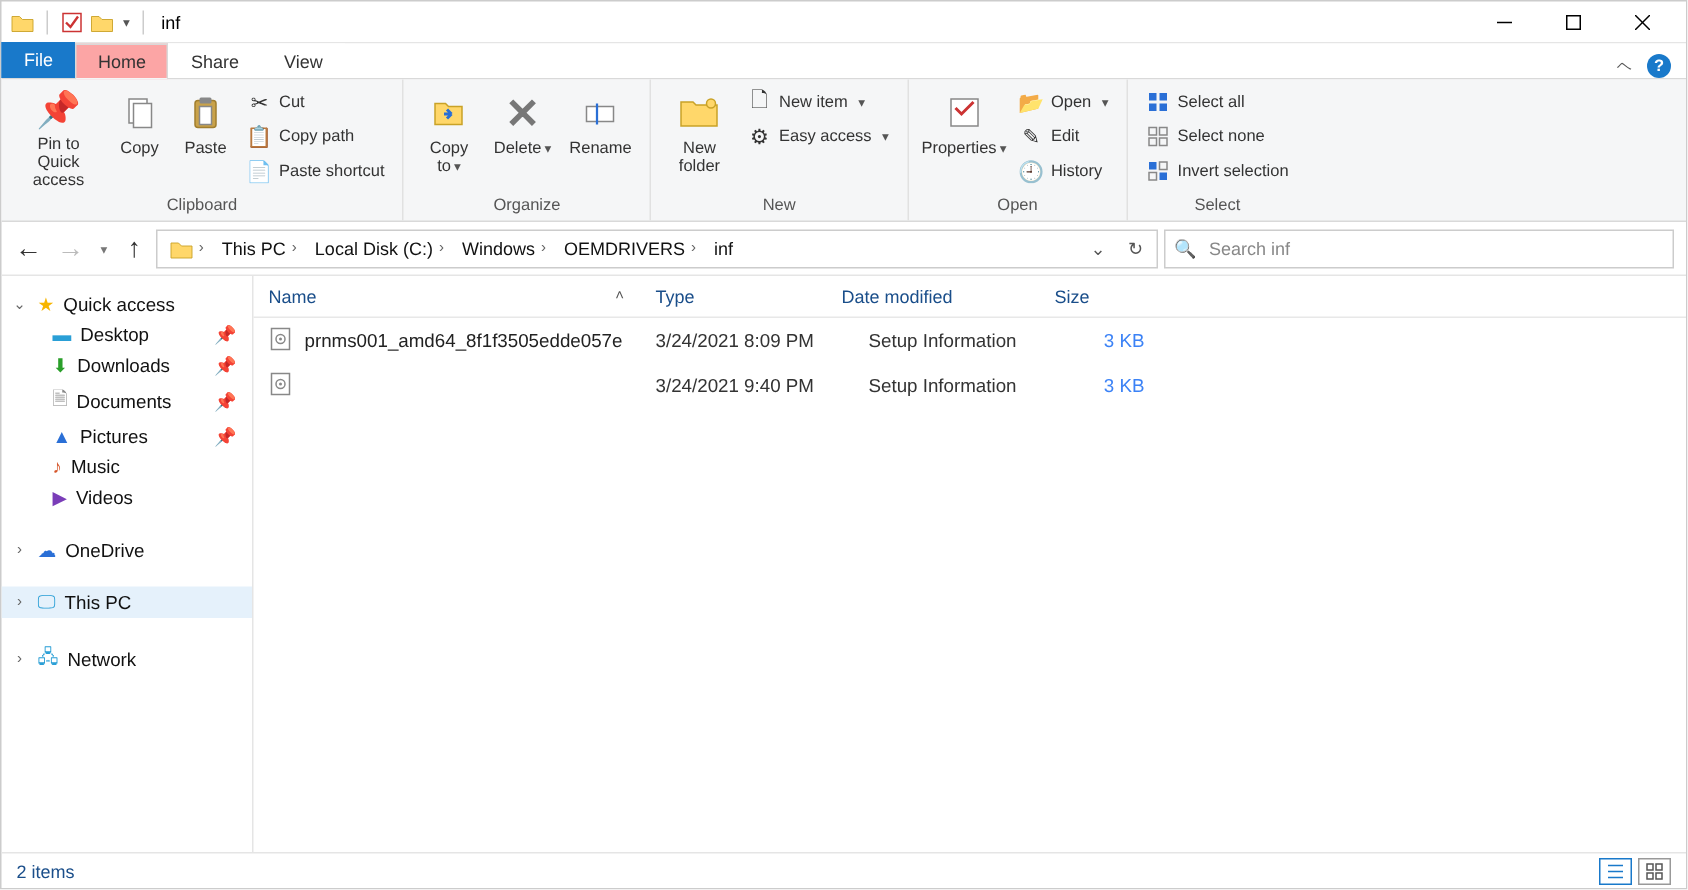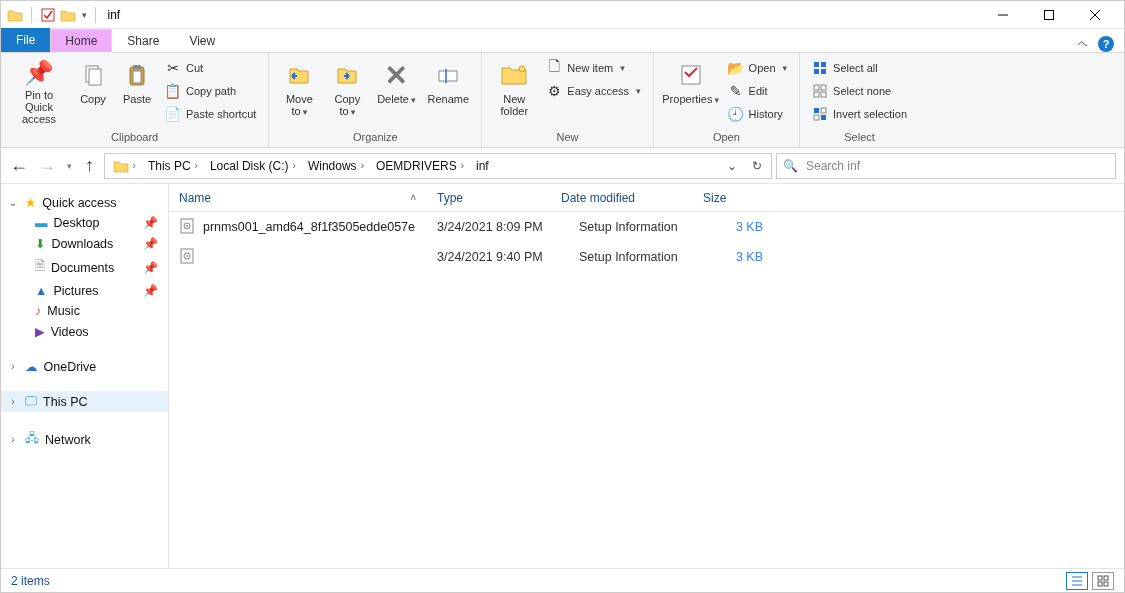--- a/index.html
+++ b/index.html
@@ -12,21 +12,21 @@
   .titlebar .sep { width:1px; height:16px; background:#ccc; margin:0 4px; }
   .titlebar .title-text { margin-left:8px; font-size:12px; color:#000; }
   .titlebar .win-controls { margin-left:auto; display:flex; }
   .win-btn { width:46px; height:28px; display:flex; align-items:center; justify-content:center; }
   .win-btn svg { width:10px; height:10px; stroke:#000; stroke-width:1; fill:none; }
 
   
   .menutabs { height:24px; display:flex; align-items:flex-end; border-bottom:1px solid #d9d9d9; background:#fff; }
   .menutabs .tab { padding:4px 14px; font-size:12px; color:#333; background:#fff; border:1px solid transparent; border-bottom:none; }
   .menutabs .tab.file { background:#1979ca; color:#fff; border:1px solid #1979ca; }
-  .menutabs .tab.active { background:#f0abfc; border-color:#d9d9d9; border-bottom:1px solid #f5f6f7; margin-bottom:-1px;}
+  .menutabs .tab.active { background:#fca5a5; border-color:#d9d9d9; border-bottom:1px solid #f5f6f7; margin-bottom:-1px;}
   .menutabs .spacer { flex:1; }
   .menutabs .right-controls { display:flex; align-items:center; gap:10px; padding-right:10px; }
   .help-circle { width:16px; height:16px; border-radius:50%; background:#1979ca; color:#fff; display:flex; align-items:center; justify-content:center; font-size:11px; font-weight:bold; }
   .caret-up { color:#555; font-size:10px; }
 
   
   .ribbon { background:#f5f6f7; border-bottom:1px solid #d9d9d9; height:95px; display:flex; }
   .group { display:flex; flex-direction:column; padding:4px 8px 2px; border-right:1px solid #e1e1e1; }
   .group .row { display:flex; align-items:flex-start; gap:4px; flex:1;}
   .group-label { text-align:center; font-size:11px; color:#555; padding:2px 0; }
@@ -191,29 +191,20 @@
               <span class="sicon">📄</span>
               <span>Paste shortcut</span>
             </div>
         </div>
       </div>
       <div class="group-label">Clipboard</div>
     </div>
 
     <div class="group">
       <div class="row">
-        <div class="bigbtn" style="width:44px">
-          <span class="icon-slot">
-              <svg width="24" height="24" viewBox="0 0 24 24">
-                <path d="M3 6 h7 l2 2 h9 v12 h-18 z" fill="#ffd76a" stroke="#c9a227"></path>
-                <path d="M10 13 l-5 0 M5 13 l3 -3 M5 13 l3 3" fill="none" stroke="#2a6fd6" stroke-width="2"></path>
-              </svg>
-            </span>
-          <span class="label"><span>Move to</span><span class="dd">▾</span></span>
-        </div>
         <div class="bigbtn" style="width:44px">
           <span class="icon-slot">
               <svg width="24" height="24" viewBox="0 0 24 24">
                 <path d="M3 6 h7 l2 2 h9 v12 h-18 z" fill="#ffd76a" stroke="#c9a227"></path>
                 <path d="M9 13 l5 0 M14 13 l-3 -3 M14 13 l-3 3" fill="none" stroke="#2a6fd6" stroke-width="2"></path>
               </svg>
             </span>
           <span class="label"><span>Copy to</span><span class="dd">▾</span></span>
         </div>
         <div class="bigbtn" style="width:46px">

